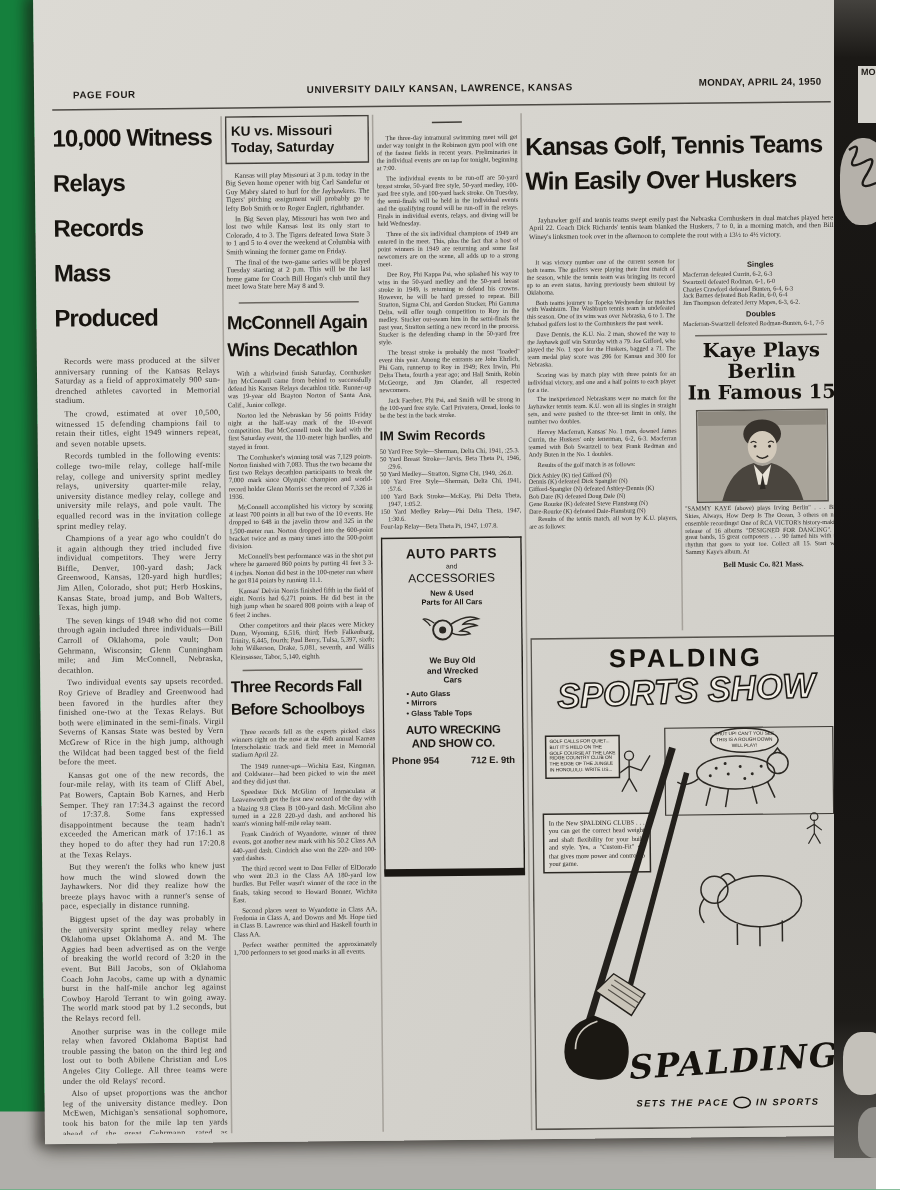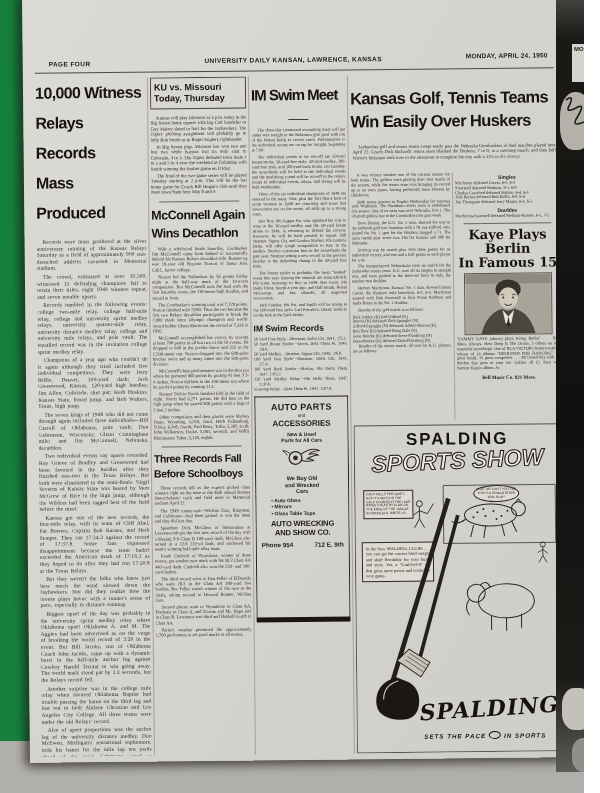--- a/index.html
+++ b/index.html
@@ -41,21 +41,21 @@
   .a2b{font-size:4.5px;line-height:5.2px;max-height:252px;overflow:hidden;}
   .a2c{font-size:4.5px;line-height:5.2px;max-height:172px;overflow:hidden;}
   .a3{font-size:4.3px;line-height:5px;max-height:212px;overflow:hidden;}
   .records-title{font-family:"Liberation Sans",sans-serif;font-weight:bold;font-size:8.5px;color:#17140f;margin:4px 0 3px;}
   .rec{font-size:4.3px;line-height:5px;padding-left:5px;text-indent:-5px;text-align:justify;color:#2e2b27;}
   
   .ad-auto{border:1.2px solid #23201b;border-bottom:5px solid #1a1713;margin-top:5px;padding:5px 4px 3px;
            text-align:center;font-family:"Liberation Sans",sans-serif;color:#1d1a16;height:212px;overflow:hidden;}
   .aa-t1{font-size:9px;font-weight:bold;letter-spacing:.3px;text-align:center;}
   .aa-and{font-size:4.5px;margin:1px 0;}
-  .aa-t2{font-size:8px;font-weight:bold;}
+  .aa-t2{font-size:8px;font-weight:normal;}
   .aa-sub{font-size:5px;font-weight:bold;width:42px;margin:3px auto 2px;line-height:6px;}
   .aa-buy{font-size:5.5px;font-weight:bold;width:36px;margin:2px auto;line-height:6.5px;}
   .aa-bullets{text-align:left;font-size:5px;font-weight:bold;width:62px;margin:2px auto;line-height:6.5px;}
   .aa-bullets div::before{content:"• ";}
   .aa-co{font-size:7.6px;font-weight:bold;letter-spacing:-.2px;line-height:9px;margin-top:3px;}
   .aa-row{display:flex;justify-content:space-between;font-size:6.3px;font-weight:bold;margin-top:4px;padding:0 1px;}
   
   .gt-head{position:absolute;left:0;right:2px;top:12px;}
   .gt-intro{position:absolute;left:2px;right:4px;top:64px;font-size:4.6px;line-height:5.6px;
             text-align:justify;text-indent:6px;color:#2e2b27;}
@@ -139,21 +139,21 @@
             <p>Also of upset proportions was the anchor leg of the university distance medley. Don McEwen, Michigan's sensational sophomore, took his baton for the mile lap ten yards ahead of the great Gehrmann, rated as America's best miler. By the conclusion of the race, Gehrmann was 40 yards back.</p>
 
         </div>
       </div>
 
       <div class="vrule"></div>
 
       <div class="col c2">
         <div class="kubox">
           <div class="hl hl-ku">KU vs. Missouri</div>
-          <div class="hl hl-ku">Today, Thursday</div>
+          <div class="hl hl-ku">Today, Saturday</div>
         </div>
         <div class="art a2">
           <p>Kansas will play Missouri at 3 p.m. today in the Big Seven home opener with big Carl Sandefur or Guy Mabry slated to hurl for the Jayhawkers. The Tigers' pitching assignment will probably go to lefty Bob Smith or to Roger Englert, righthander.</p>
             <p>In Big Seven play, Missouri has won two and lost two while Kansas lost its only start to Colorado, 4 to 3. The Tigers defeated Iowa State 3 to 1 and 5 to 4 over the weekend at Columbia with Smith winning the former game on Friday.</p>
             <p>The final of the two-game series will be played Tuesday starting at 2 p.m. This will be the last home game for Coach Bill Hogan's club until they meet Iowa State here May 8 and 9.</p>
         </div>
         <div class="srule"></div>
         <div class="hl hl-mc">
           <div>McConnell Again</div>
           <div>Wins Decathlon</div>
@@ -180,21 +180,20 @@
             <p>The third record went to Don Feller of ElDorado who went 20.3 in the Class AA 180-yard low hurdles. But Feller wasn't winner of the race in the finals, taking second to Howard Bonner, Wichita East.</p>
             <p>Second places went to Wyandotte in Class AA, Fredonia in Class A, and Downs and Mt. Hope tied in Class B. Lawrence was third and Haskell fourth in Class AA.</p>
           <p>Perfect weather permitted the approximately 1,700 performers to set good marks in all events.</p>
         </div>
       </div>
 
       <div class="vrule"></div>
 
       <div class="col c3">
         <div class="hl hl-swim">
-          <div>IM Swim Meet</div>
         </div>
         <div class="dash"></div>
         <div class="art a3">
           <p>The three-day intramural swimming meet will get under way tonight in the Robinson gym pool with one of the fastest fields in recent years. Preliminaries in the individual events are on tap for tonight, beginning at 7:00.</p>
             <p>The individual events to be run-off are 50-yard breast stroke, 50-yard free style, 50-yard medley, 100-yard free style, and 100-yard back stroke. On Tuesday, the semi-finals will be held in the individual events and the qualifying round will be run-off in the relays. Finals in individual events, relays, and diving will be held Wednesday.</p>
             <p>Three of the six individual champions of 1949 are entered in the meet. This, plus the fact that a host of point winners in 1949 are returning and some fast newcomers are on the scene, all adds up to a strong meet.</p>
           <p>Dee Roy, Phi Kappa Psi, who splashed his way to wins in the 50-yard medley and the 50-yard breast stroke in 1949, is returning to defend his crowns. However, he will be hard pressed to repeat. Bill Stratton, Sigma Chi, and Gordon Stucker, Phi Gamma Delta, will offer tough competition to Roy in the medley. Stucker out-swam him in the semi-finals the past year, Stratton setting a new record in the process. Stucker is the defending champ in the 50-yard free style.</p>
             <p>The breast stroke is probably the most "loaded" event this year. Among the entrants are John Ehrlich, Phi Gam, runnerup to Roy in 1949; Rex Irwin, Phi Delta Theta, fourth a year ago; and Hall Smith, Robin McGeorge, and Jim Olander, all respected newcomers.</p>
             <p>Jack Faerber, Phi Psi, and Smith will be strong in the 100-yard free style. Carl Privatera, Oread, looks to be the best in the back stroke.</p>
         </div>

